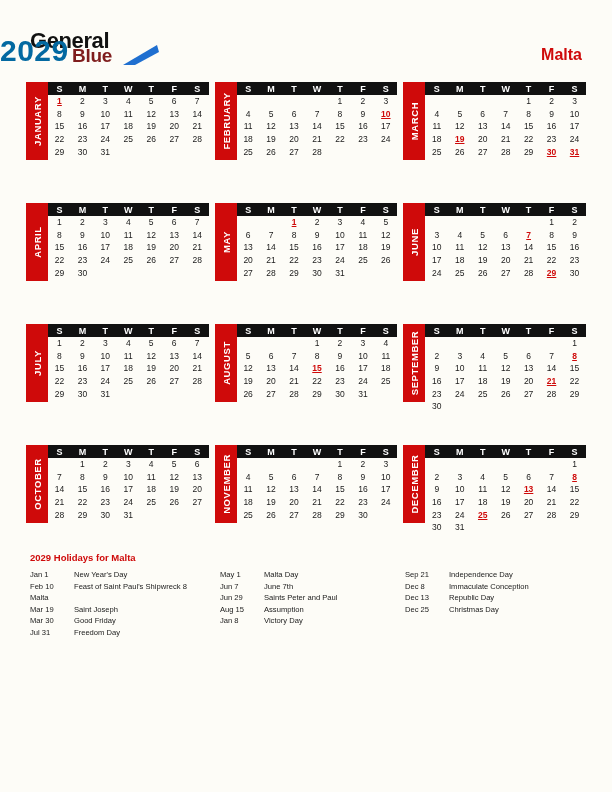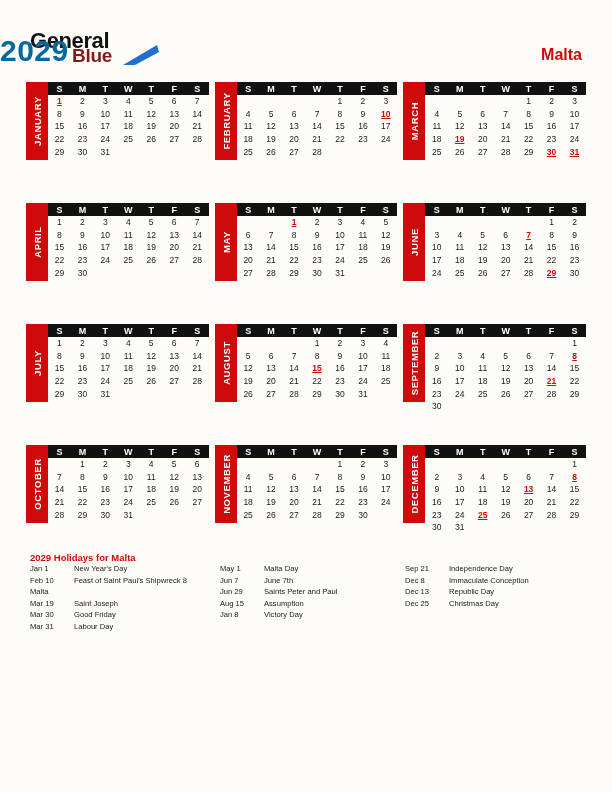--- a/index.html
+++ b/index.html
@@ -85,21 +85,21 @@
     font-weight:bold;
     text-decoration: underline;
   }
   table.cal td.empty { color:transparent; }
 
   
   .holidays {
     position:absolute; left:30px; top:552px; width:552px;
   }
   .holidays-title {
-    font-size:9.5px; font-weight:bold; color:#cf0a0a; 
+    font-size:9.5px; font-weight:bold; color:#cf0a0a; margin-bottom:6px;
   }
   .holidays-cols {
     display:grid;
     grid-template-columns: 190px 185px 177px;
     font-size:7.6px;
     color:#1a1a1a;
   }
   .hol-row { display:flex; line-height:11.6px; }
   .hol-date { width:44px; min-width:44px; }
   .hol-name { flex:1; }
@@ -964,22 +964,22 @@
           </div>
           <div class="hol-row">
             <div class="hol-date">Mar 19</div>
             <div class="hol-name">Saint Joseph</div>
           </div>
           <div class="hol-row">
             <div class="hol-date">Mar 30</div>
             <div class="hol-name">Good Friday</div>
           </div>
           <div class="hol-row">
-            <div class="hol-date">Mar 31</div>
-            <div class="hol-name">Labour Day</div>
+            <div class="hol-date">Jul 31</div>
+            <div class="hol-name">Freedom Day</div>
           </div>
         </div>
         <div>
           <div class="hol-row">
             <div class="hol-date">May 1</div>
             <div class="hol-name">Malta Day</div>
           </div>
           <div class="hol-row">
             <div class="hol-date">Jun 7</div>
             <div class="hol-name">June 7th</div>

